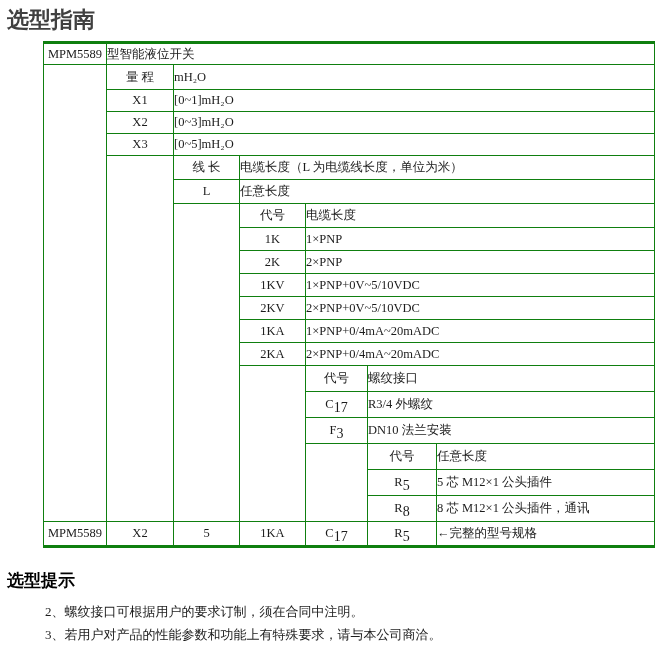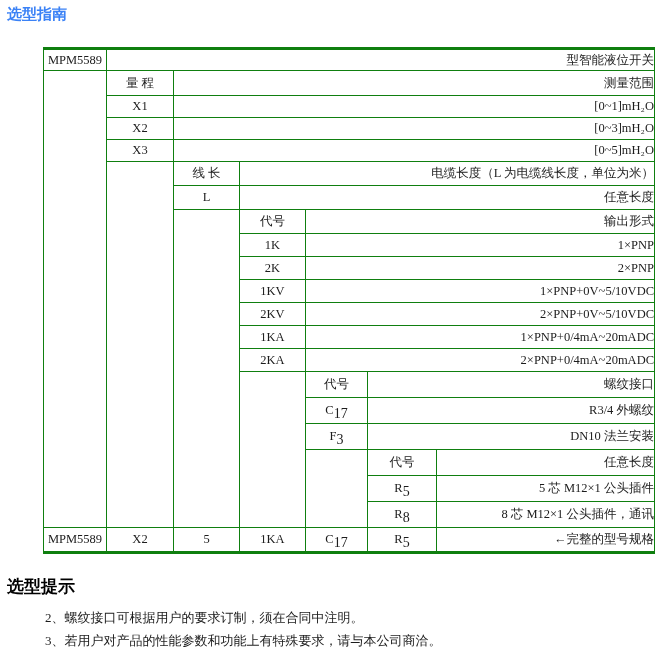--- a/index.html
+++ b/index.html
@@ -8,36 +8,36 @@
   }
   html,body{margin:0;padding:0;background:#ffffff;}
   body{
     width:663px;height:657px;position:relative;overflow:hidden;
     font-family:"Liberation Serif","DejaVu Serif",serif;
     color:var(--ink);
   }
   .doc-title{
     margin:5px 0 0 7px;
     font-family:"Liberation Sans","DejaVu Sans",sans-serif;
-    font-weight:bold;font-size:15px;color:#3b82f6;
+    font-weight:bold;font-size:22px;color:#404040;
   }
   table.sel{
     border-collapse:collapse;table-layout:fixed;
-    margin:23px 0 0 43px;width:611px;
+    margin:6px 0 0 43px;width:611px;
     border-top:3px solid var(--green);
     border-bottom:3px solid var(--green);
   }
   table.sel td{
     border:1px solid var(--green);
     font-size:12.5px;line-height:1;
     padding:0;vertical-align:middle;
     overflow:hidden;white-space:nowrap;
   }
   td.code{text-align:center;}
-  td.desc{text-align:right;padding-left:9px;}
+  td.desc{text-align:left;padding-left:9px;}
   td.end{border-right:none;}
   tr.h22{height:22px;} tr.h23{height:23px;} tr.h24{height:24px;}
   tr.h25{height:25px;} tr.h26{height:26px;}
   sub.cs{font-size:14px;line-height:0;}
   .tips-title{
     margin:21px 8px 0 7px;
     font-family:"Liberation Sans","DejaVu Sans",sans-serif;
     font-weight:bold;font-size:17px;color:#000;
   }
   .tips-list{margin:8px 0 0 45px;padding:0;list-style:none;}
@@ -59,21 +59,21 @@
     <col style="width:218px">
   </colgroup>
   <tbody>
     <tr class="h22">
       <td class="code">MPM5589</td>
       <td class="desc end" colspan="6">型智能液位开关</td>
     </tr>
     <tr class="h25">
       <td rowspan="19"></td>
       <td class="code">量 程</td>
-      <td class="desc end" colspan="5">测量范围</td>
+      <td class="desc end" colspan="5">mH₂O</td>
     </tr>
     <tr class="h22">
       <td class="code">X1</td>
       <td class="desc end" colspan="5">[0~1]mH₂O</td>
     </tr>
     <tr class="h22">
       <td class="code">X2</td>
       <td class="desc end" colspan="5">[0~3]mH₂O</td>
     </tr>
     <tr class="h22">
@@ -85,21 +85,21 @@
       <td class="code">线 长</td>
       <td class="desc end" colspan="4">电缆长度（L 为电缆线长度，单位为米）</td>
     </tr>
     <tr class="h24">
       <td class="code">L</td>
       <td class="desc end" colspan="4">任意长度</td>
     </tr>
     <tr class="h24">
       <td rowspan="13"></td>
       <td class="code">代号</td>
-      <td class="desc end" colspan="3">输出形式</td>
+      <td class="desc end" colspan="3">电缆长度</td>
     </tr>
     <tr class="h23">
       <td class="code">1K</td>
       <td class="desc end" colspan="3">1×PNP</td>
     </tr>
     <tr class="h23">
       <td class="code">2K</td>
       <td class="desc end" colspan="3">2×PNP</td>
     </tr>
     <tr class="h23">

